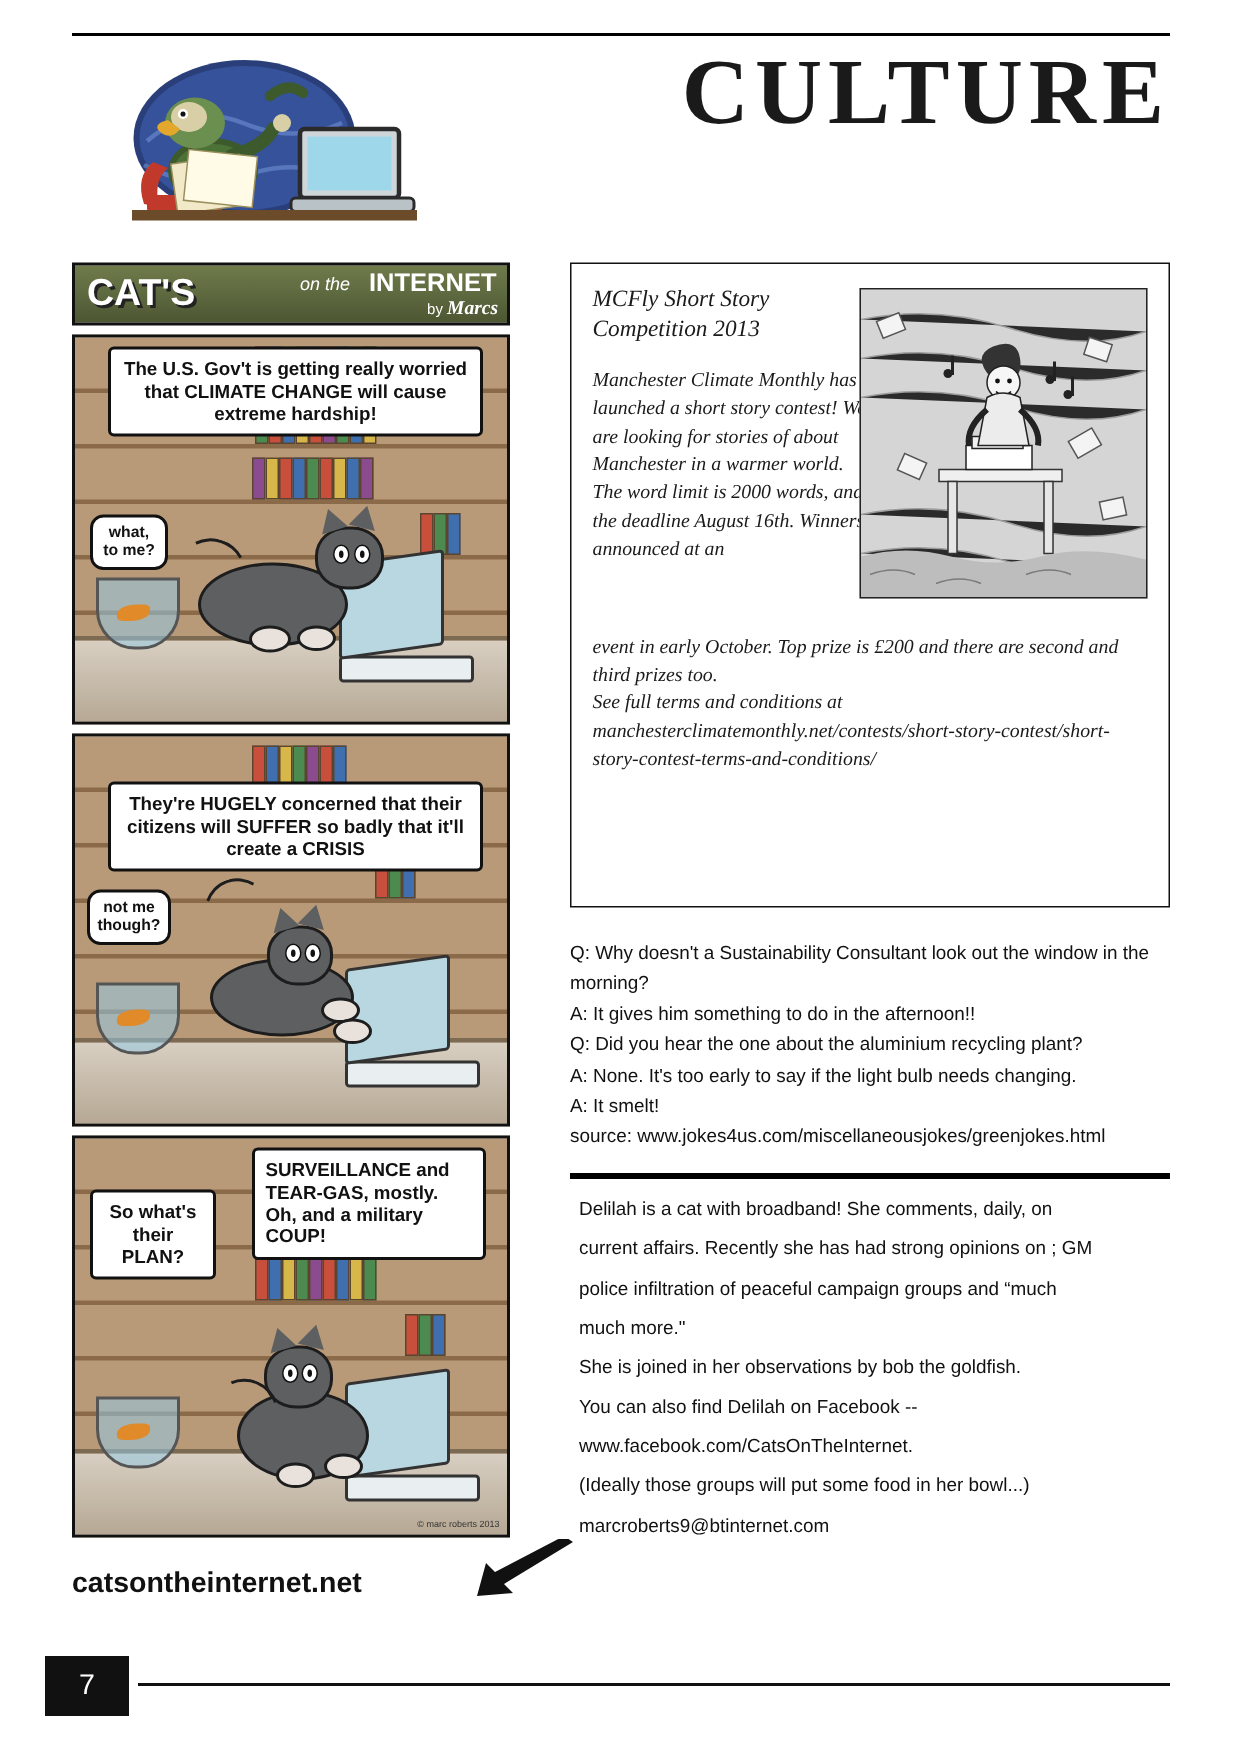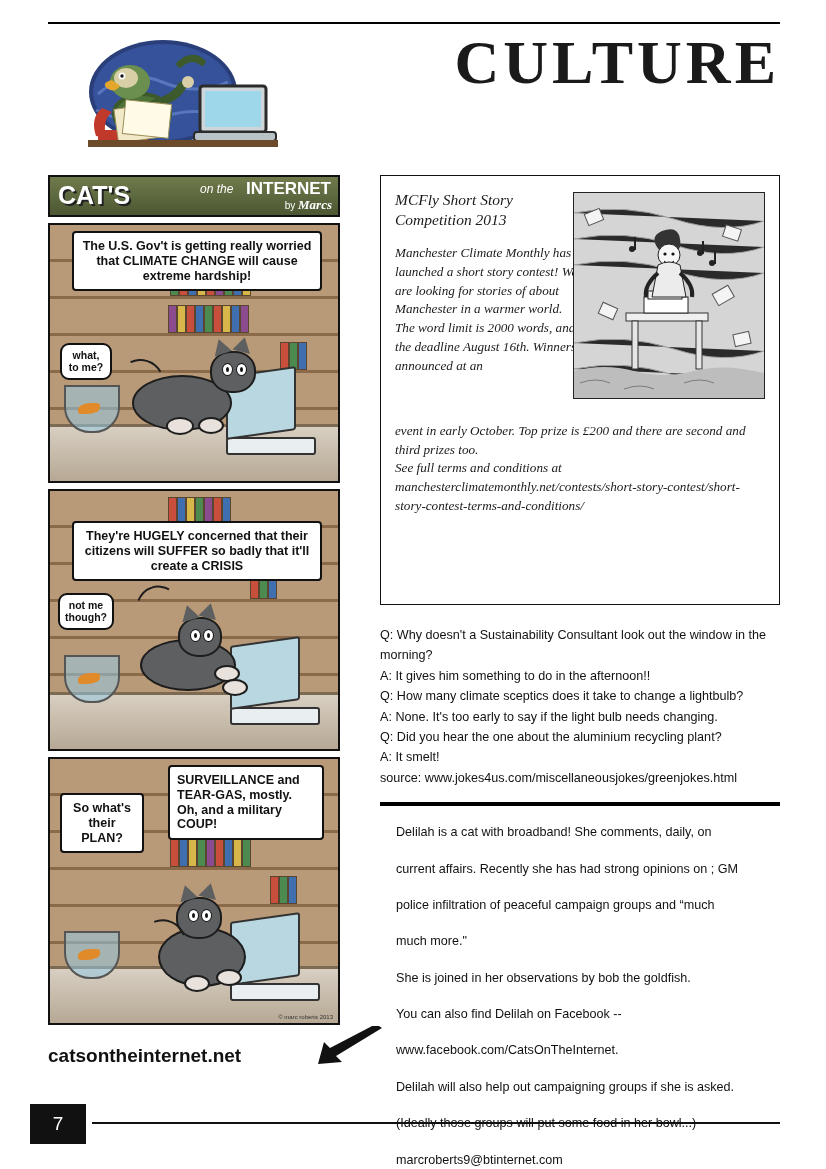--- a/index.html
+++ b/index.html
@@ -192,21 +192,21 @@
   .jokes{
     margin-top:20px;font-size:12.6px;line-height:1.62;color:#111;
   }
   .jokes p{margin:0;}
   .divider{
     margin-top:14px;height:4px;background:#000;width:400px;
   }
   .delilah{
     margin-top:10px;font-size:12.6px;line-height:1.62;color:#111;
   }
-  .delilah p{margin:16px;}
+  .delilah p{margin:6px;}
 
   
   .pagebox{
     position:absolute;left:30px;top:1104px;width:56px;height:40px;background:#111;
   }
   .pagenum{
     position:absolute;left:0;top:0;width:56px;height:40px;color:#fff;
     font-size:19px;display:flex;align-items:center;justify-content:center;
   }
   .bottom-rule{
@@ -516,38 +516,36 @@
         </svg>
       </div>
 
       <div class="comp-body-wide" style="white-space:pre-line;">event in early October. Top prize is £200 and there are second and third prizes too.
 See full terms and conditions at manchesterclimatemonthly.net/contests/short-story-contest/short-story-contest-terms-and-conditions/</div>
     </div>
 
     <div class="jokes">
       <p>Q: Why doesn't a Sustainability Consultant look out the window in the morning?</p>
       <p>A: It gives him something to do in the afternoon!!</p>
-      <p>Q: How many climate sceptics does it take to change a lightbulb?</p>
+      <p>Q: Did you hear the one about the aluminium recycling plant?</p>
       <p>A: None. It's too early to say if the light bulb needs changing.</p>
-      <p>Q: Did you hear the one about the aluminium recycling plant?</p>
       <p>A: It smelt!</p>
       <p>source: www.jokes4us.com/miscellaneousjokes/greenjokes.html</p>
     </div>
 
     <div class="divider"></div>
 
     <div class="delilah">
       <p>Delilah is a cat with broadband! She comments, daily, on</p>
       <p>current affairs.  Recently she has had strong opinions on ; GM</p>
       <p>police infiltration of peaceful campaign groups and “much</p>
       <p>much more."</p>
       <p>She is joined in her observations by bob the goldfish.</p>
       <p>You can also find Delilah on Facebook --</p>
       <p>www.facebook.com/CatsOnTheInternet.</p>
-      <p>Delilah will also help out campaigning groups if she is asked.</p>
       <p>(Ideally those groups will put some food in her bowl...)</p>
       <p>marcroberts9@btinternet.com</p>
     </div>
   </div>
 
   <div class="pagebox">
     <div class="pagenum">7</div>
   </div>
   <div class="bottom-rule"></div>
 

